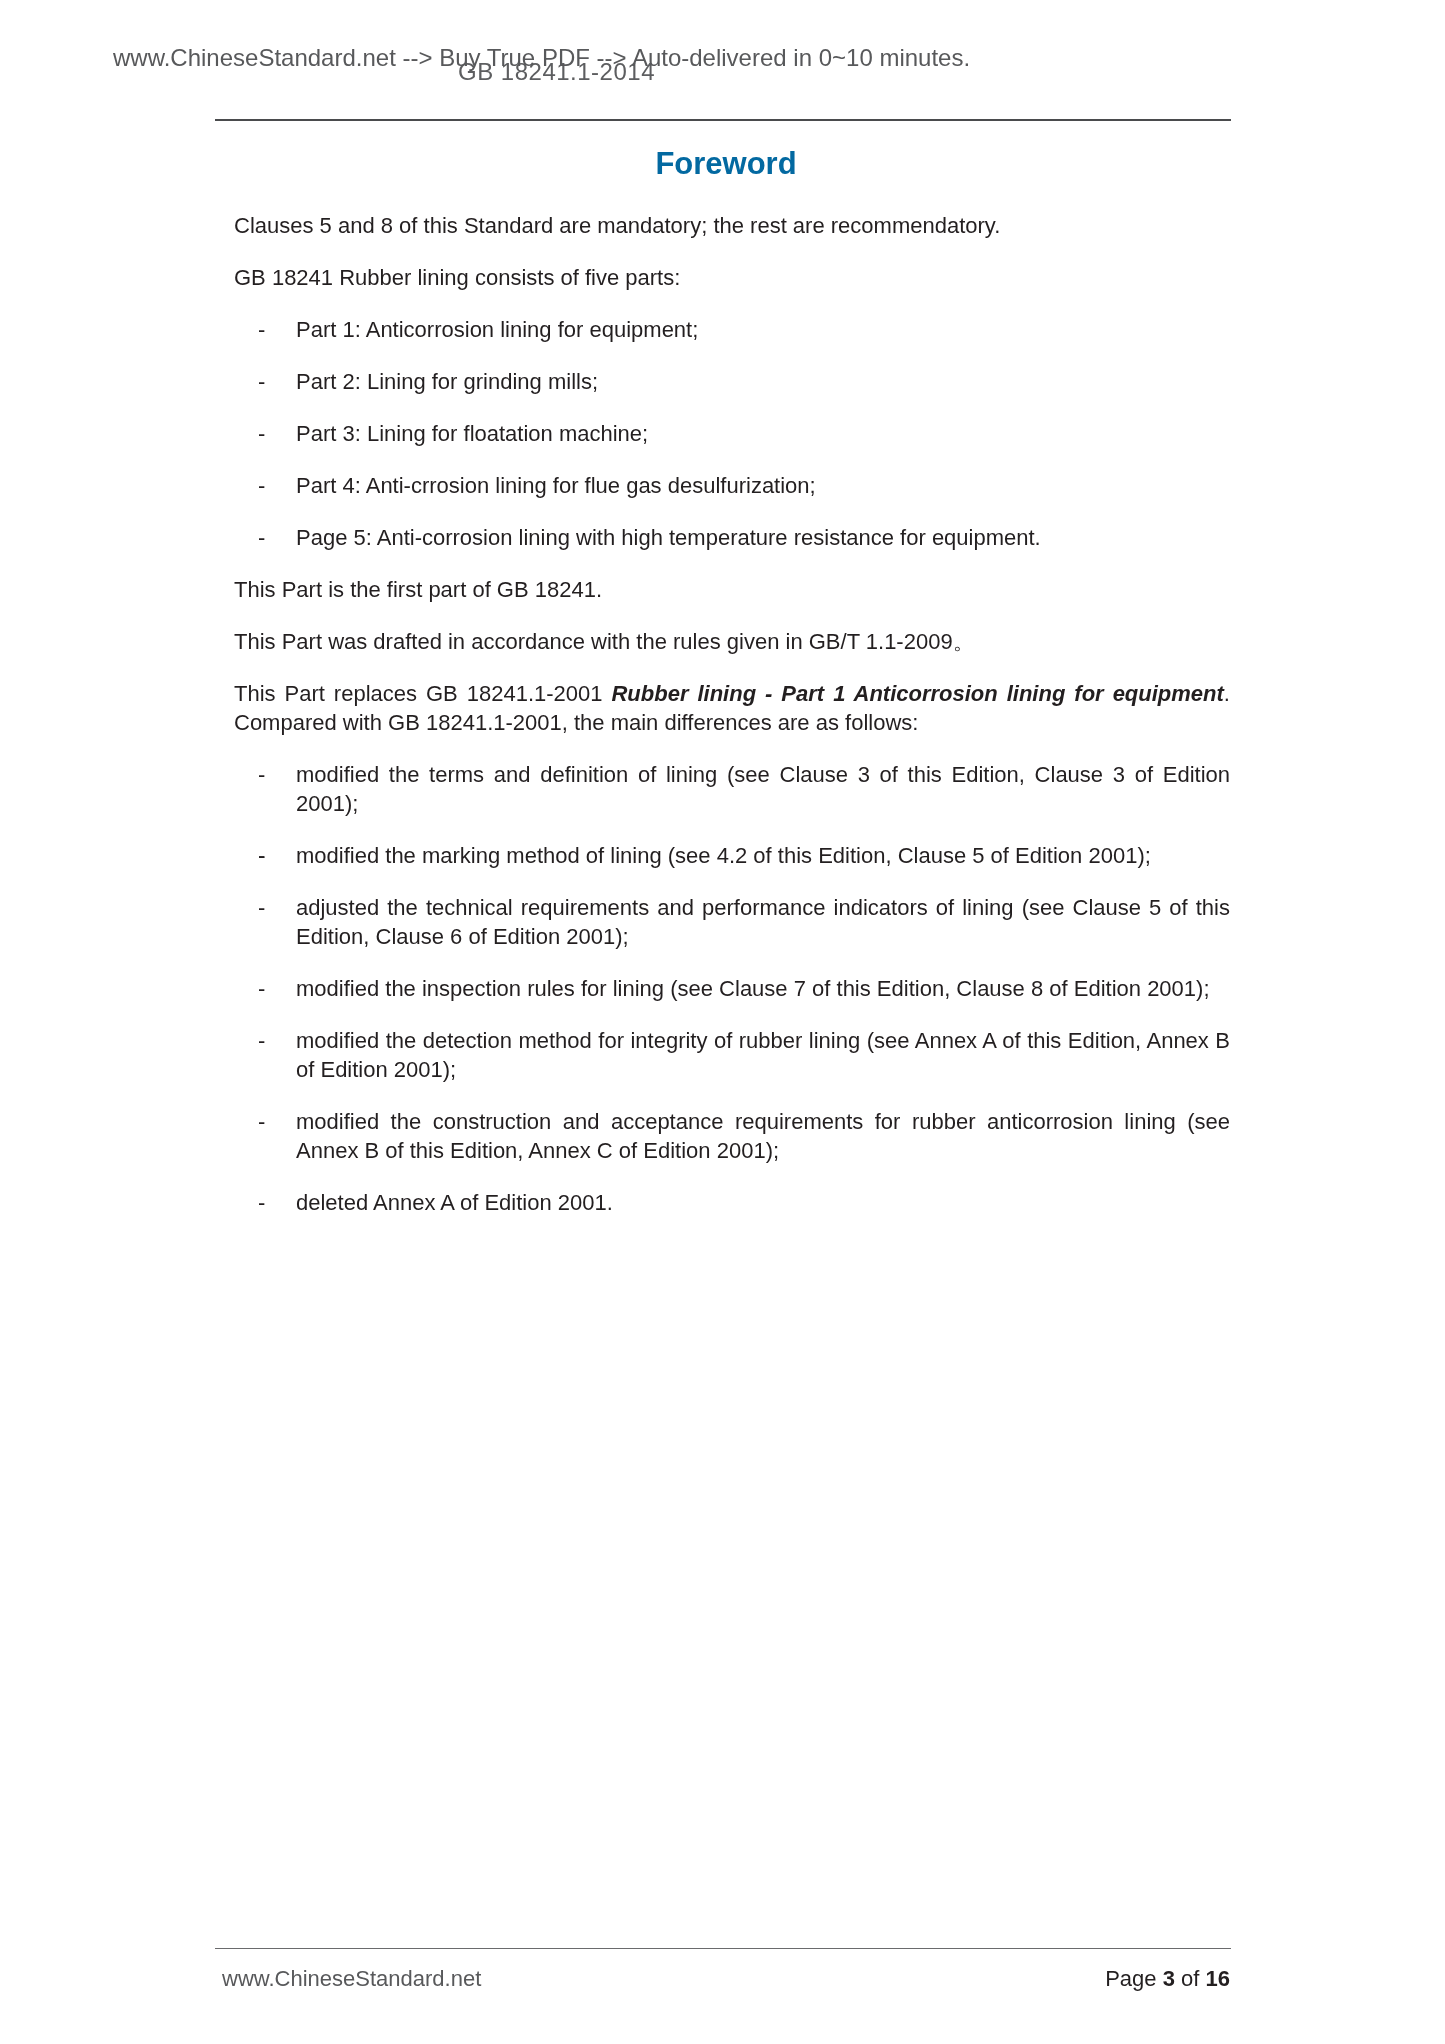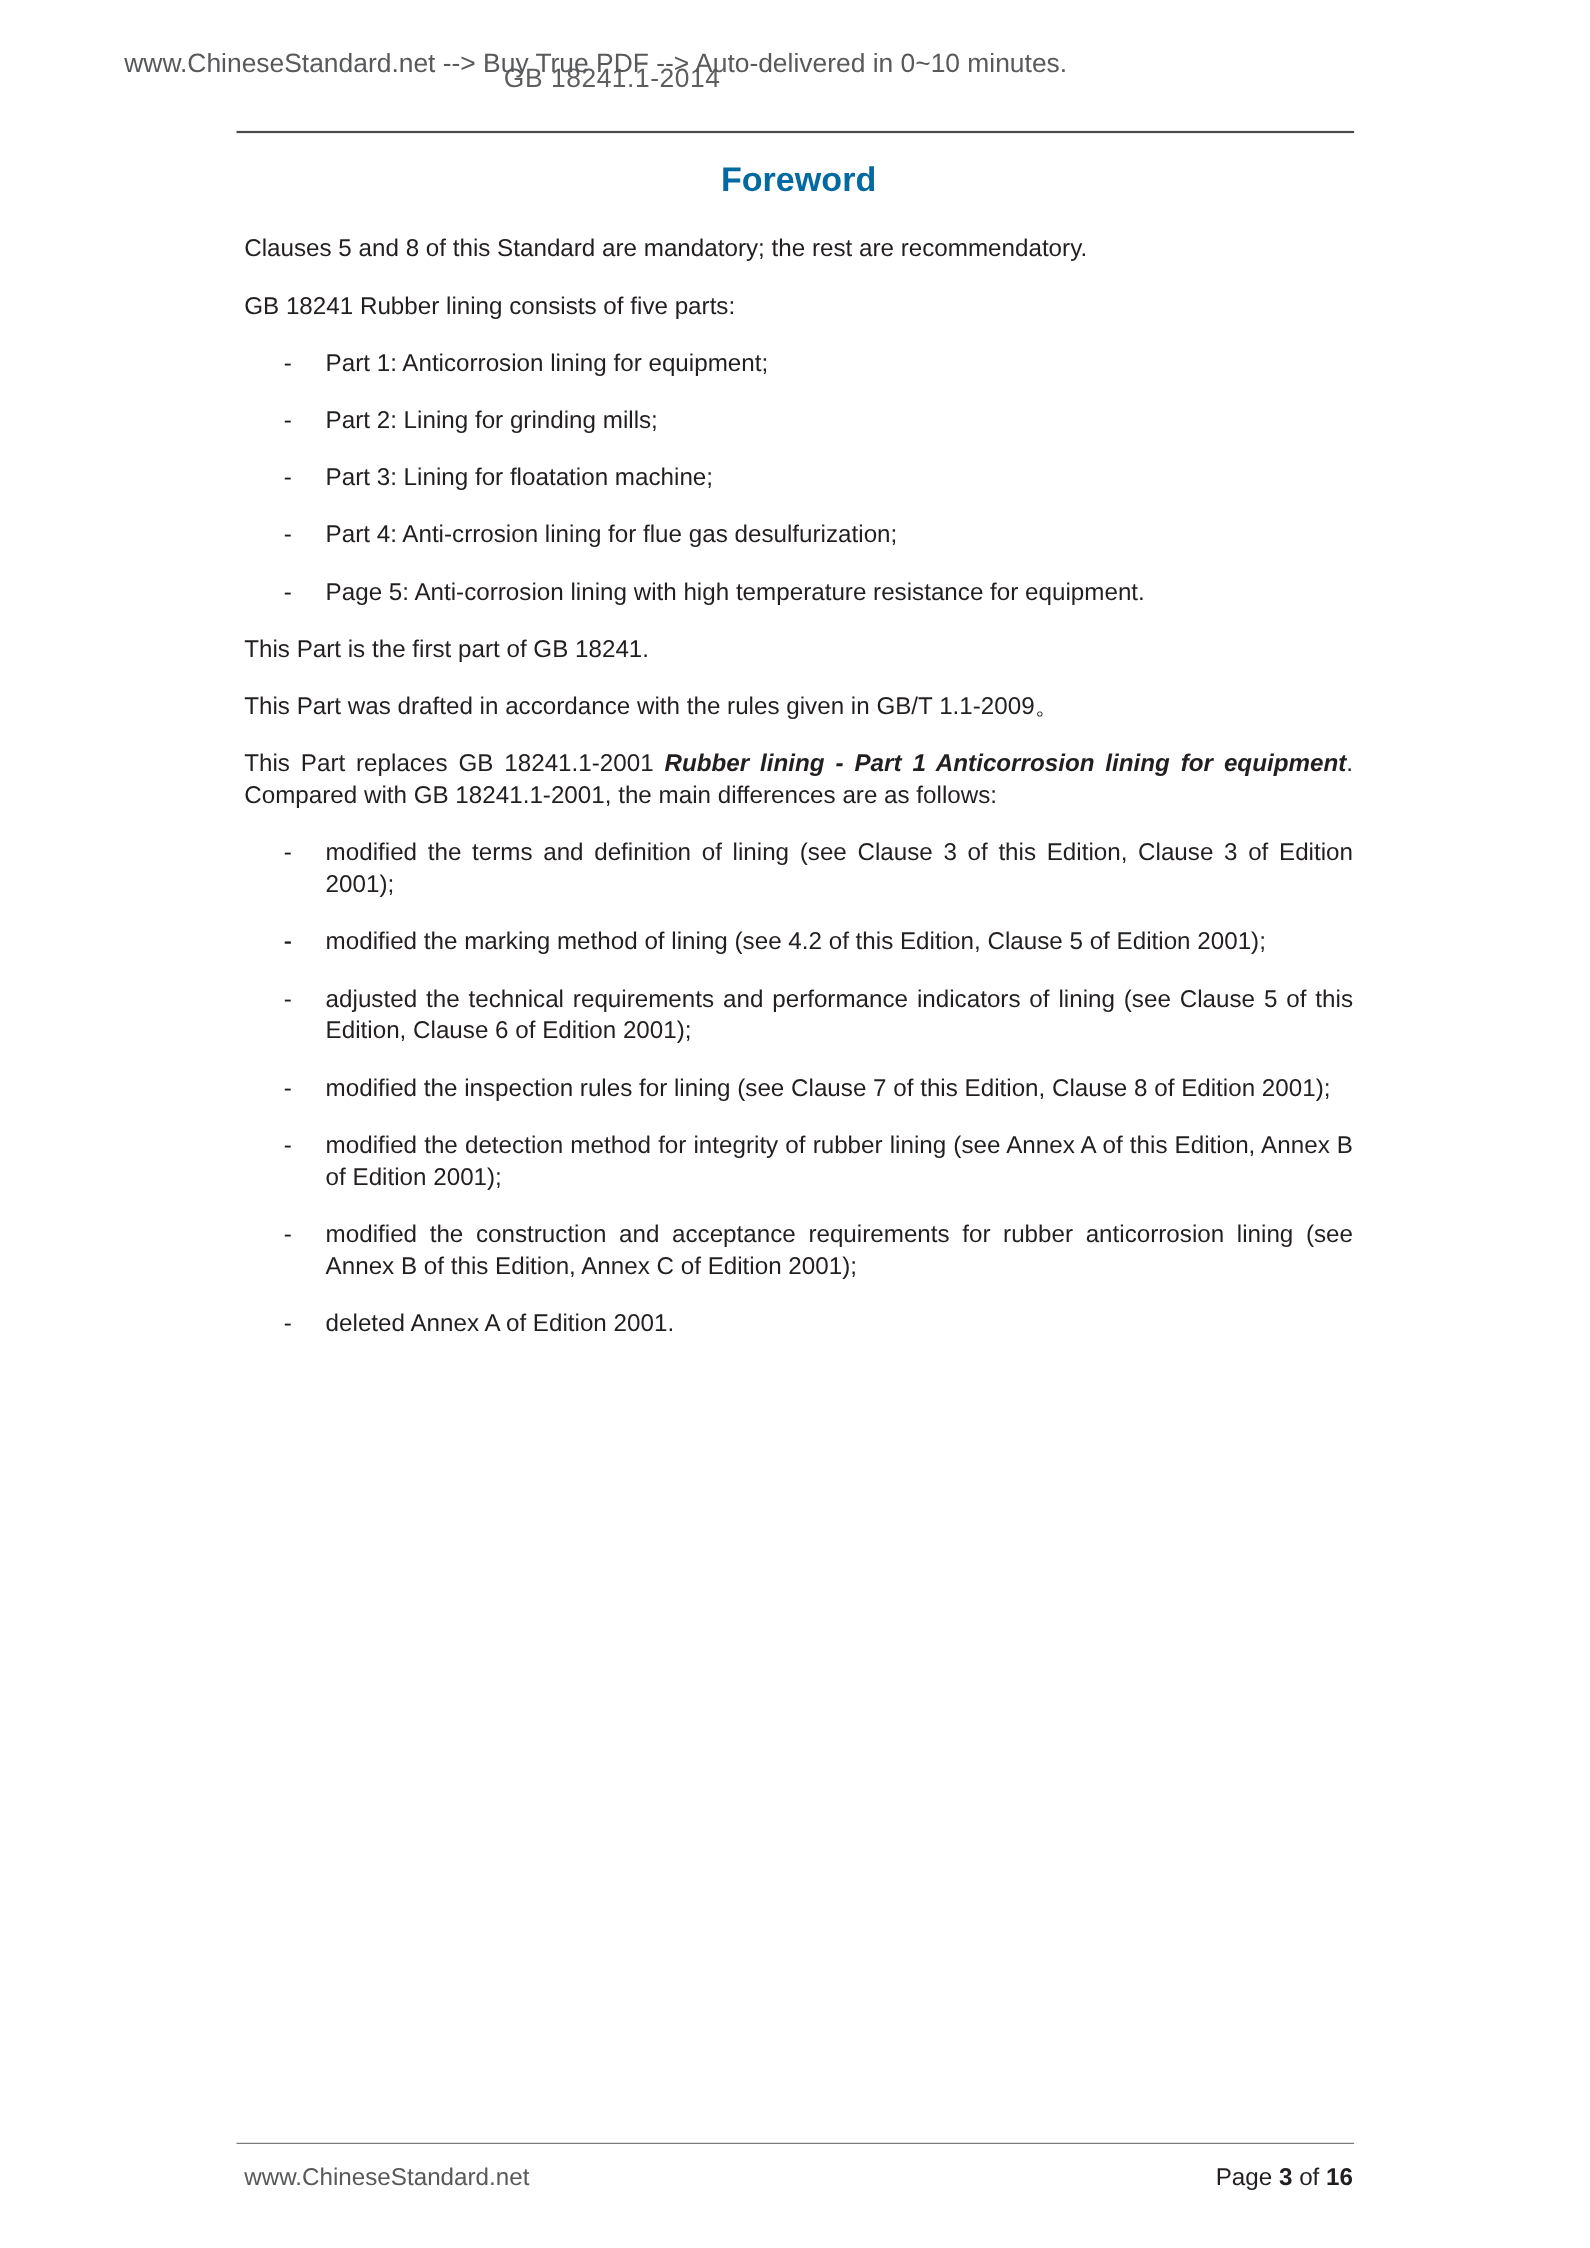--- a/index.html
+++ b/index.html
@@ -49,21 +49,21 @@
   .title {
     font-size: 31px;
     font-weight: bold;
     text-align: center;
     margin: 0 0 29px 0;
     color: #0369a1;
   }
   .para {
     font-size: 22px;
     line-height: 29px;
-    margin: 0 0 23px 0;
+    margin: 0 0 23px 12px;
     text-align: justify;
   }
   .list-item {
     position: relative;
     padding-left: 74px;
     margin: 0 0 23px 0;
     font-size: 22px;
     line-height: 29px;
     text-align: justify;
   }

